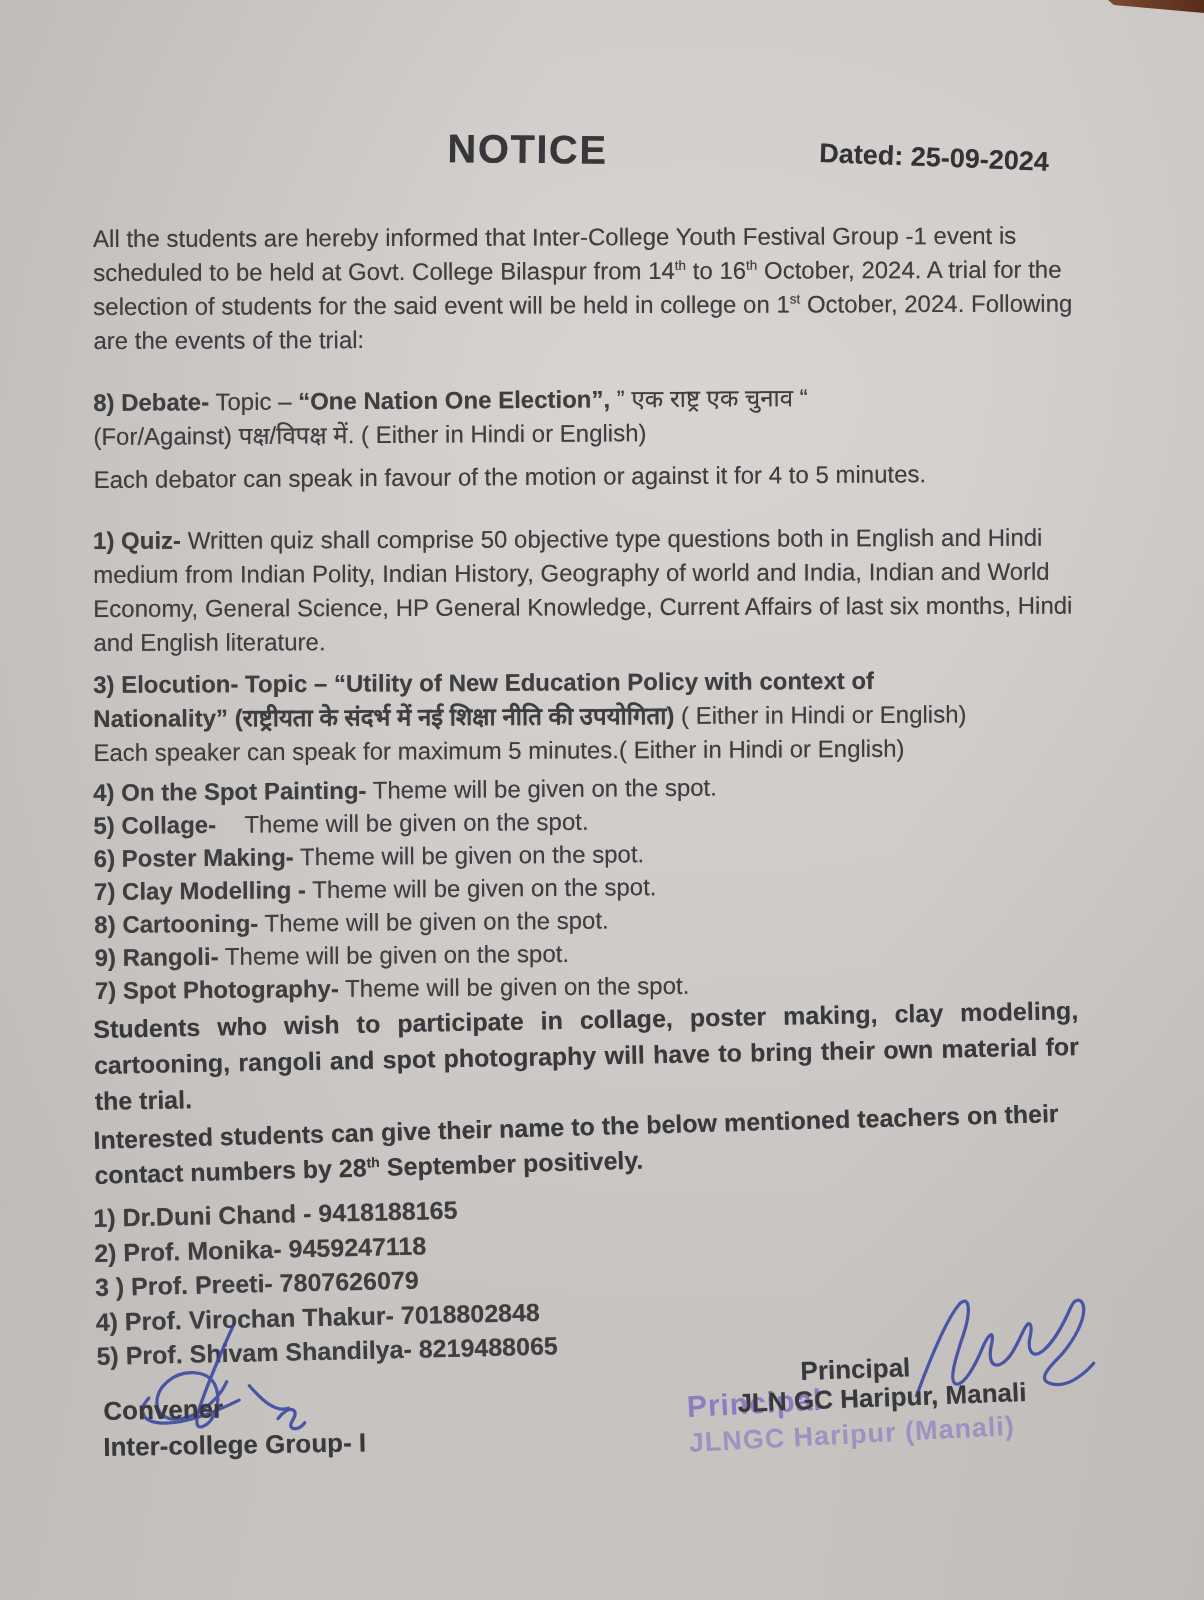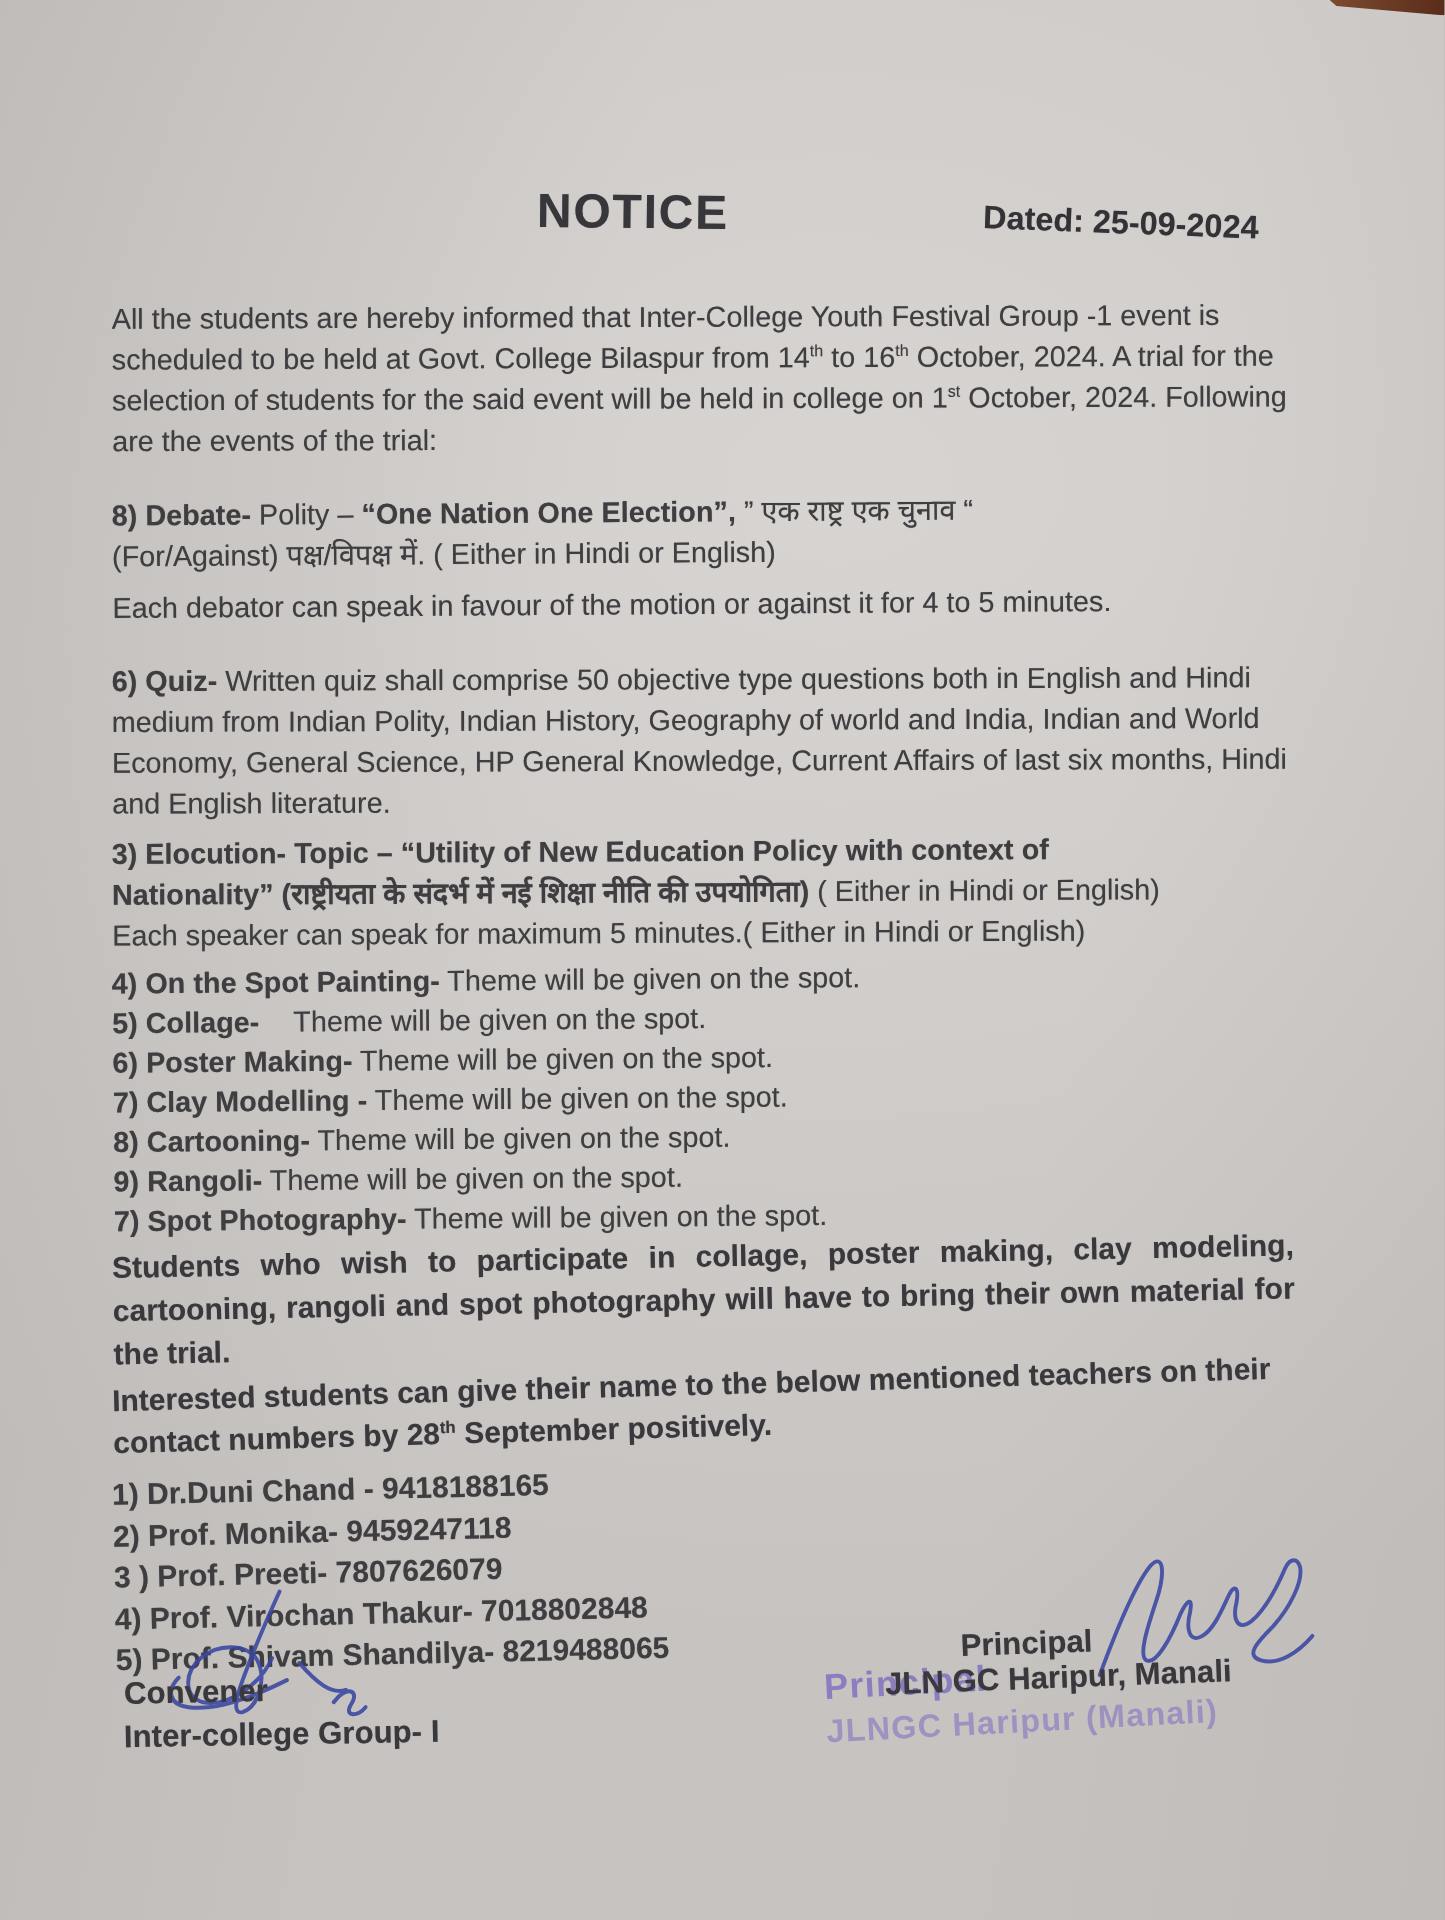--- a/index.html
+++ b/index.html
@@ -13,21 +13,21 @@
     color:#3e3d40;
     font-family:"Liberation Sans","DejaVu Sans",sans-serif;
     text-shadow:0 0 0.7px rgba(62,61,64,0.45);
   }
   .corner-wedge{
     position:absolute;top:0;right:0;width:96px;height:13px;
     background:linear-gradient(to right,#7b4a30,#5a2d1a);
     clip-path:polygon(0 0,100% 0,100% 100%,6% 38%);
   }
   .content{position:absolute;left:93px;top:126px;width:985px;font-size:24px;line-height:34px;}
-  .title-row{position:relative;height:66px;margin-top:28px;}
+  .title-row{position:relative;height:66px;}
   .title{
     margin:0;text-align:center;font-size:40px;line-height:46px;font-weight:700;
     letter-spacing:1.5px;color:#37363a;transform:translateX(-58px) rotate(0.6deg);
   }
   .dated{
     position:absolute;top:10px;right:28px;font-size:27px;font-weight:700;color:#333236;
     transform:rotate(2.2deg);transform-origin:left top;
   }
   .para{margin:0;}
   .b{font-weight:700;}
@@ -73,26 +73,26 @@
   <div class="content">
 
     <div class="title-row">
       <h1 class="title">NOTICE</h1>
       <div class="dated">Dated: 25-09-2024</div>
     </div>
 
     <p class="para intro"><span>All the students are hereby informed that Inter-College Youth Festival Group -1 event is scheduled to be held at Govt. College Bilaspur from 14</span><sup>th</sup><span> to 16</span><sup>th</sup><span> October, 2024.  A trial for the selection of students for the said event will be held in college on 1</span><sup>st</sup><span> October, 2024. Following are the events of the trial:</span></p>
 
     <div class="para debate">
-      <div class="l1"><span class="b">8) Debate-</span><span>  Polity – </span><span class="b">“One Nation One Election”,</span><span> ” एक राष्ट्र एक चुनाव “</span></div>
+      <div class="l1"><span class="b">8) Debate-</span><span>  Topic – </span><span class="b">“One Nation One Election”,</span><span> ” एक राष्ट्र एक चुनाव “</span></div>
       <div class="l2"><span>(For/Against) </span><span>पक्ष/विपक्ष में.</span><span> ( Either in Hindi or English)</span></div>
       <div class="l3">Each debator can speak in favour of the motion or against it for 4 to 5 minutes.</div>
     </div>
 
-    <p class="para quiz"><span class="b">6) Quiz-</span><span> Written quiz shall comprise 50 objective type questions both in English and Hindi medium from Indian Polity, Indian History, Geography of world and India, Indian and World Economy, General Science, HP General Knowledge, Current Affairs of last six months, Hindi and English literature.</span></p>
+    <p class="para quiz"><span class="b">1) Quiz-</span><span> Written quiz shall comprise 50 objective type questions both in English and Hindi medium from Indian Polity, Indian History, Geography of world and India, Indian and World Economy, General Science, HP General Knowledge, Current Affairs of last six months, Hindi and English literature.</span></p>
 
     <div class="para eloc">
       <div><span class="b">3) Elocution-  Topic –  “Utility of New Education Policy with context of</span></div>
       <div><span class="b">Nationality” </span><span class="b">(राष्ट्रीयता के संदर्भ में नई शिक्षा नीति की उपयोगिता)</span><span> ( Either in Hindi or English)</span></div>
       <div>Each speaker can speak  for   maximum 5 minutes.( Either in Hindi or English)</div>
     </div>
 
     <div class="para spot">
       <div><span class="b">4)</span> <span class="b">On the Spot Painting-</span><span> Theme will be given on the spot.</span></div>
       <div><span class="b">5)</span> <span class="b">Collage-</span><span class="gap5"></span><span> Theme will be given on the spot.</span></div>

